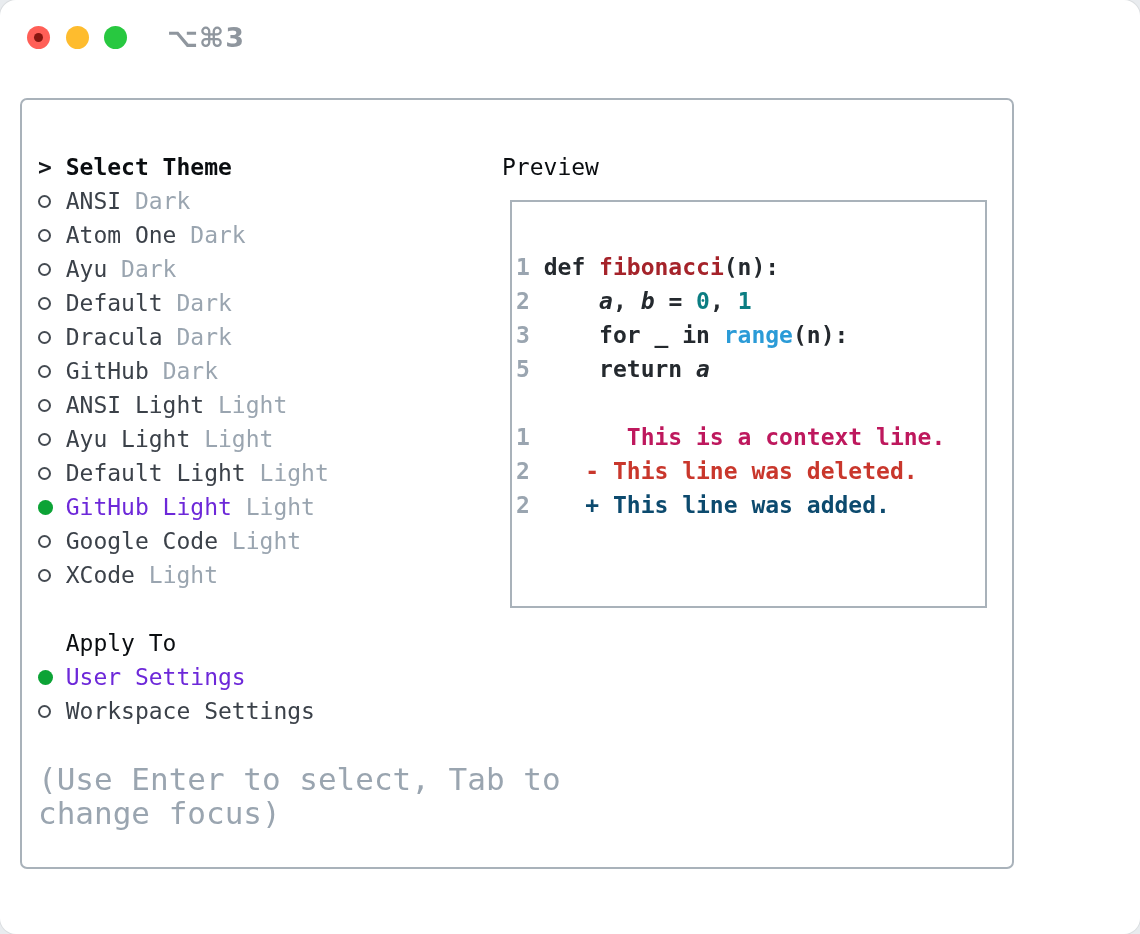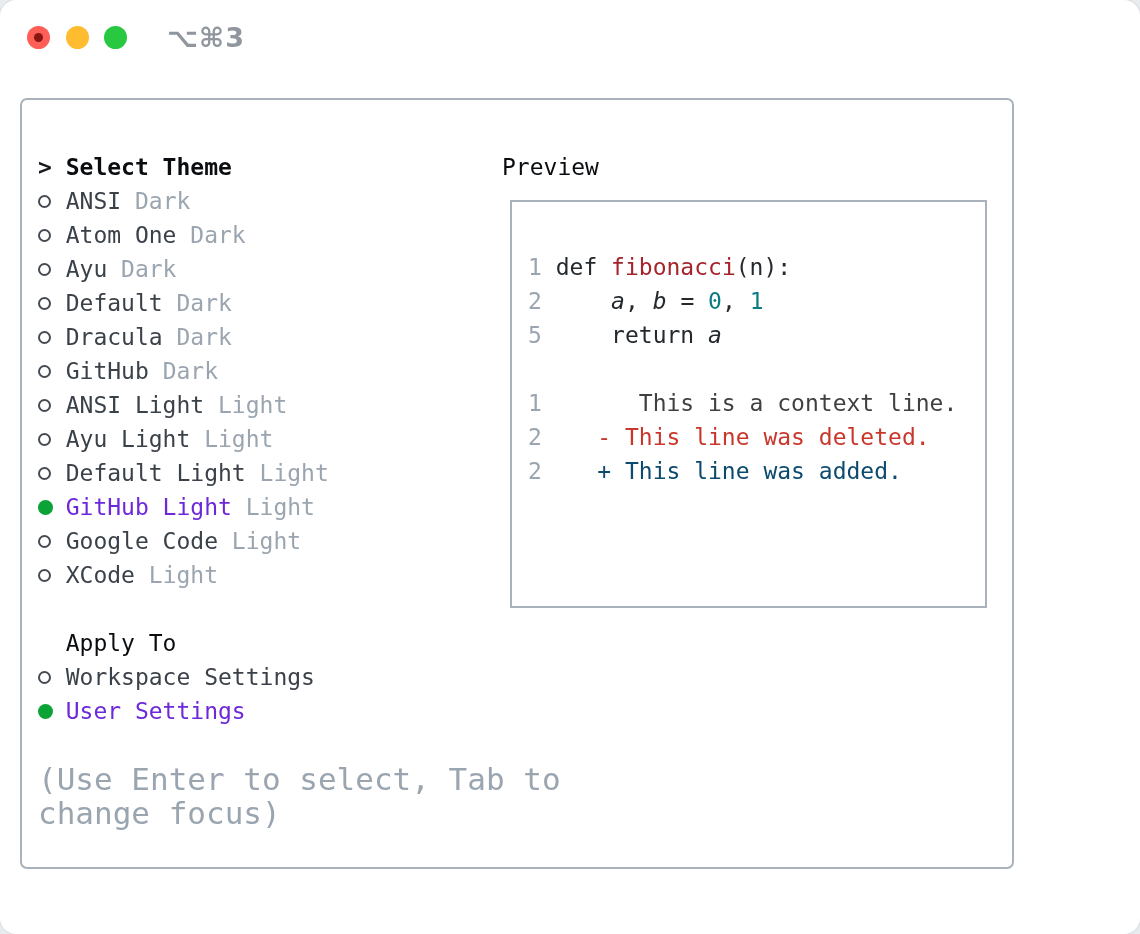--- a/index.html
+++ b/index.html
@@ -42,29 +42,29 @@
   .footer-wrap { position:absolute; left:38px; top:762px; }
   
   .preview-title {
     position:absolute; left:502px; top:150px; height:34px; display:flex; align-items:center;
     font-size:23px; font-weight:normal; color:#0a0d10;
   }
   .preview-box {
     position:absolute; left:510px; top:200px; width:477px; height:408px;
     border:2px solid #a9b2ba; background:#fff; overflow:hidden;
   }
-  .plines { padding:48px 0 0 16px; }
+  .plines { padding:48px 0 0 4px;font-weight:bold; }
   .pline { height:34px; line-height:34px; white-space:pre; font-size:23px; }
   .tk-num { color:#9aa5b0; }
   .tk-pl  { color:#24292e; }
   .tk-fn  { color:#a5232a; }
   .tk-lit { color:#0b7d82; }
   .tk-call{ color:#2b9bd7; }
   .tk-var { color:#24292e; font-style:italic; }
-  .tk-ctx { color:#404040; }
+  .tk-ctx { color:#be185d; }
   .tk-del { color:#c9372c; }
   .tk-add { color:#0c4a6e; }
 </style>
 </head>
 <body>
 
 <div class="window">
 
   <div class="titlebar">
     <span class="tl red">
@@ -95,35 +95,36 @@
         <div class="row"><span class="marker"><span class="dot"></span></span><span class="t-name sel">GitHub Light </span><span class="t-suffix">Light</span></div>
         <div class="row"><span class="marker"><span class="ring"></span></span><span class="t-name">Google Code </span><span class="t-suffix">Light</span></div>
         <div class="row"><span class="marker"><span class="ring"></span></span><span class="t-name">XCode </span><span class="t-suffix">Light</span></div>
       </div>
     <div class="row"></div>
     <div class="row">
       <span class="marker"></span>
       <span class="hdr2">Apply To</span>
     </div>
     <div id="apply-list">
+        <div class="row"><span class="marker"><span class="dot"></span></span><span class="t-name sel">User Settings</span></div>
         <div class="row"><span class="marker"><span class="ring"></span></span><span class="t-name">Workspace Settings</span></div>
-        <div class="row"><span class="marker"><span class="dot"></span></span><span class="t-name sel">User Settings</span></div>
       </div>
   </div>
 
   <div class="footer-wrap">
     <div class="footer">(Use Enter to select, Tab to</div>
     <div class="footer">change focus)</div>
   </div>
 
   <div class="preview-title">Preview</div>
   <div class="preview-box">
     <div class="plines" id="preview-lines">
         <div class="pline"><span class="tk-num">1</span><span class="tk-pl"> def </span><span class="tk-fn">fibonacci</span><span class="tk-pl">(n):</span></div>
         <div class="pline"><span class="tk-num">2</span><span class="tk-pl">     </span><span class="tk-var">a</span><span class="tk-pl">, </span><span class="tk-var">b</span><span class="tk-pl"> = </span><span class="tk-lit">0</span><span class="tk-pl">, </span><span class="tk-lit">1</span></div>
+        <div class="pline"><span class="tk-num">3</span><span class="tk-pl">     for _ in </span><span class="tk-call">range</span><span class="tk-pl">(n):</span></div>
         <div class="pline"><span class="tk-num">5</span><span class="tk-pl">     return </span><span class="tk-var">a</span></div>
         <div class="pline"></div>
         <div class="pline"><span class="tk-num">1</span><span class="tk-ctx">       This is a context line.</span></div>
         <div class="pline"><span class="tk-num">2</span><span class="tk-pl">    </span><span class="tk-del">- This line was deleted.</span></div>
         <div class="pline"><span class="tk-num">2</span><span class="tk-pl">    </span><span class="tk-add">+ This line was added.</span></div>
       </div>
   </div>
 
 </div>
 

